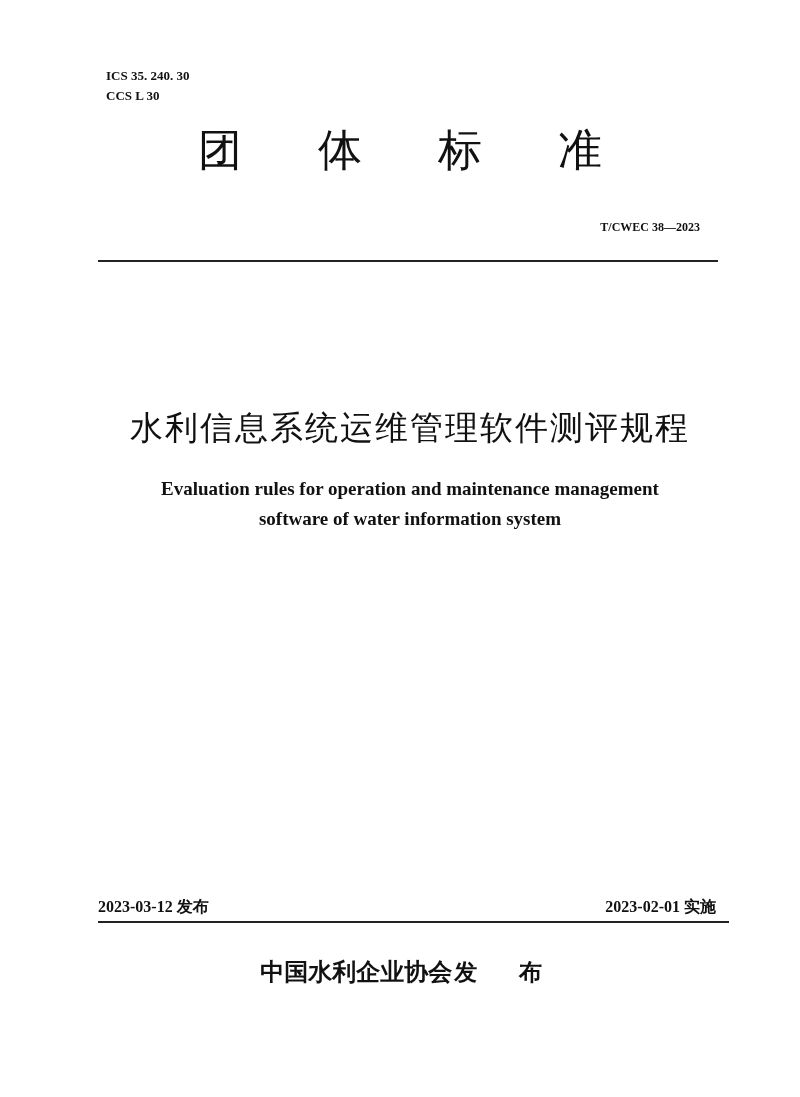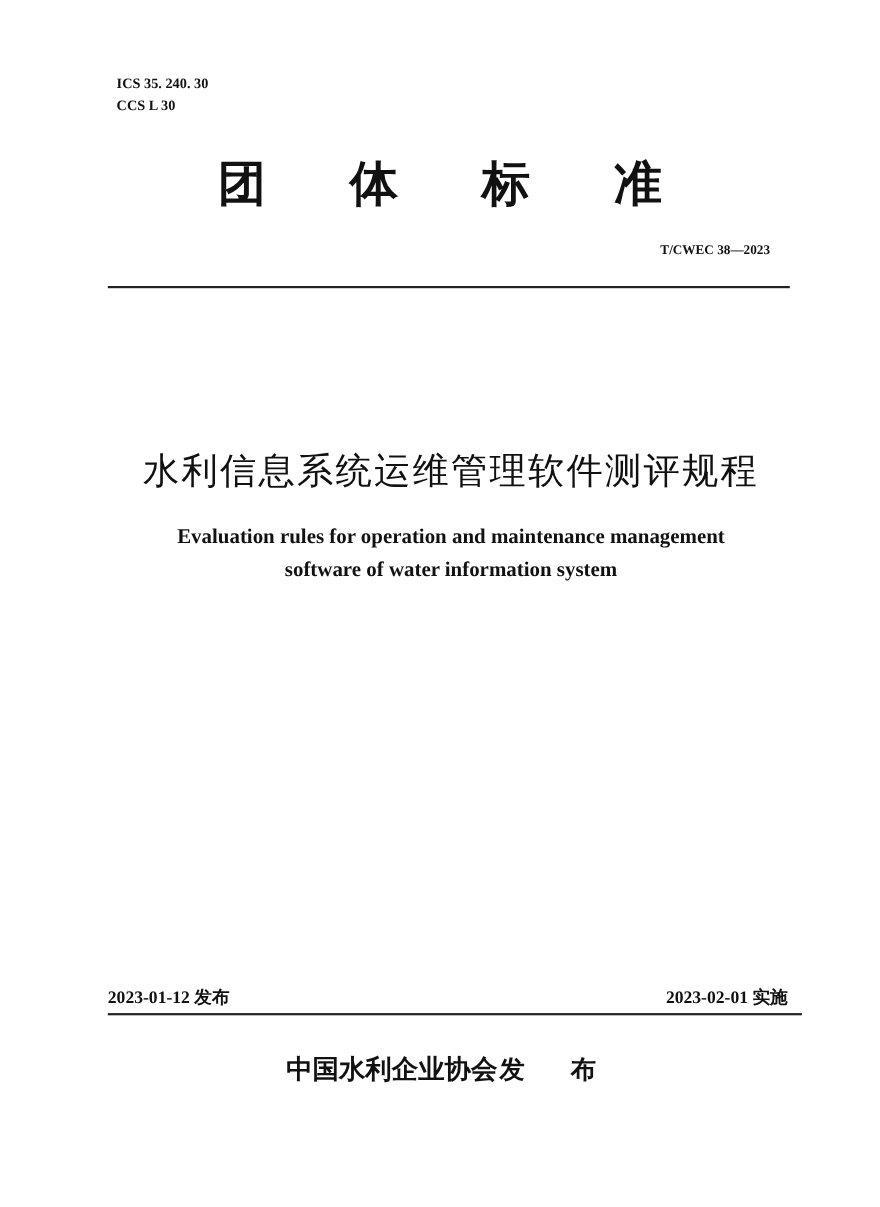--- a/index.html
+++ b/index.html
@@ -1,22 +1,22 @@
 <!DOCTYPE html>
 <html><head>
 <meta charset="utf-8">
 <style>
   html, body { margin: 0; padding: 0; background: #ffffff; }
   body { width: 800px; height: 1097px; position: relative; overflow: hidden;
          font-family: "Liberation Serif", "DejaVu Serif", serif; color: #111; }
   .abs { position: absolute; }
   .codes { left: 106px; top: 66px; font-weight: bold; font-size: 13px; line-height: 20px; }
-  .doc-type { left: 0; width: 800px; top: 138px; text-align: center;
+  .doc-type { left: 0; width: 800px; top: 120px; text-align: center;
               font-family: "DejaVu Sans", sans-serif; font-size: 44px; line-height: 60px;
-              letter-spacing: 0; font-weight: bold; }
+              letter-spacing: 0; font-weight: normal; }
   .doc-type span { display: inline-block; width: 120px; text-align: center; }
   .std-no { right: 100px; top: 220px; font-weight: bold; font-size: 12px; }
   .rule-top { left: 98px; top: 260px; width: 620px; height: 2px; background: #222; }
   .title-cn { left: 0; width: 820px; top: 406px; text-align: center;
               font-family: "DejaVu Sans", sans-serif; font-size: 33px; letter-spacing: 2px; }
   .title-en { left: 0; width: 820px; top: 474px; text-align: center;
               font-weight: bold; font-size: 19px; line-height: 30px; }
   .date-l { left: 98px; top: 897px; font-weight: bold; font-size: 16px; }
   .date-r { right: 84px; top: 897px; font-weight: bold; font-size: 16px; }
   .rule-bot { left: 98px; top: 921px; width: 631px; height: 2px; background: #222; }
@@ -39,20 +39,20 @@
 
 <div class="abs rule-top"></div>
 
 <div class="abs title-cn">水利信息系统运维管理软件测评规程</div>
 
 <div class="abs title-en">
   <div>Evaluation rules for operation and maintenance management</div>
   <div>software of water information system</div>
 </div>
 
-<div class="abs date-l">2023-01-12 发布</div>
+<div class="abs date-l">2023-03-12 发布</div>
 <div class="abs date-r">2023-02-01 实施</div>
 
 <div class="abs rule-bot"></div>
 
 <div class="abs publisher">
   <span>中国水利企业协会</span><span class="act">发 布</span>
 </div>
 
 </body></html>

